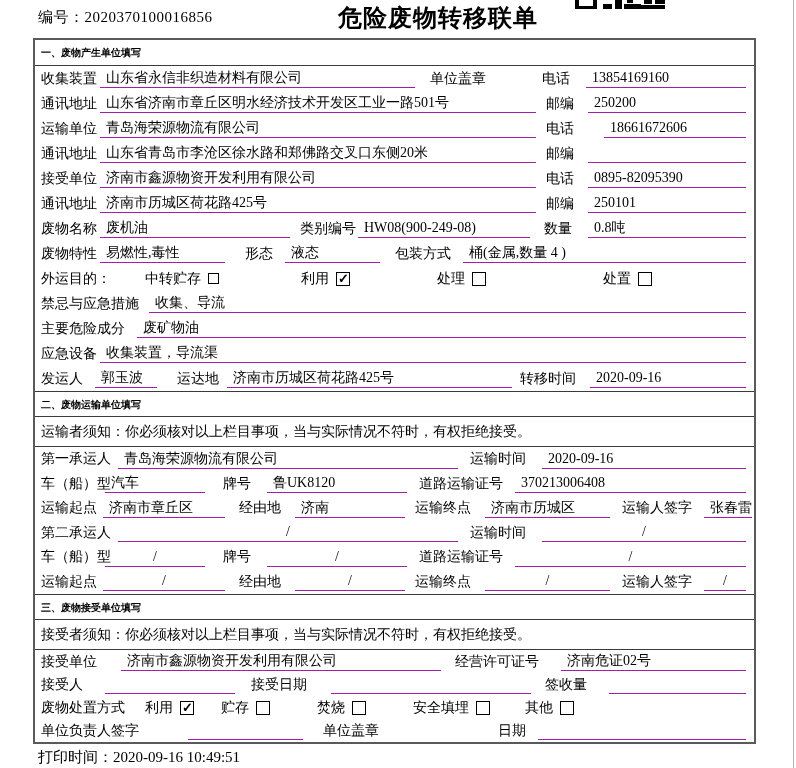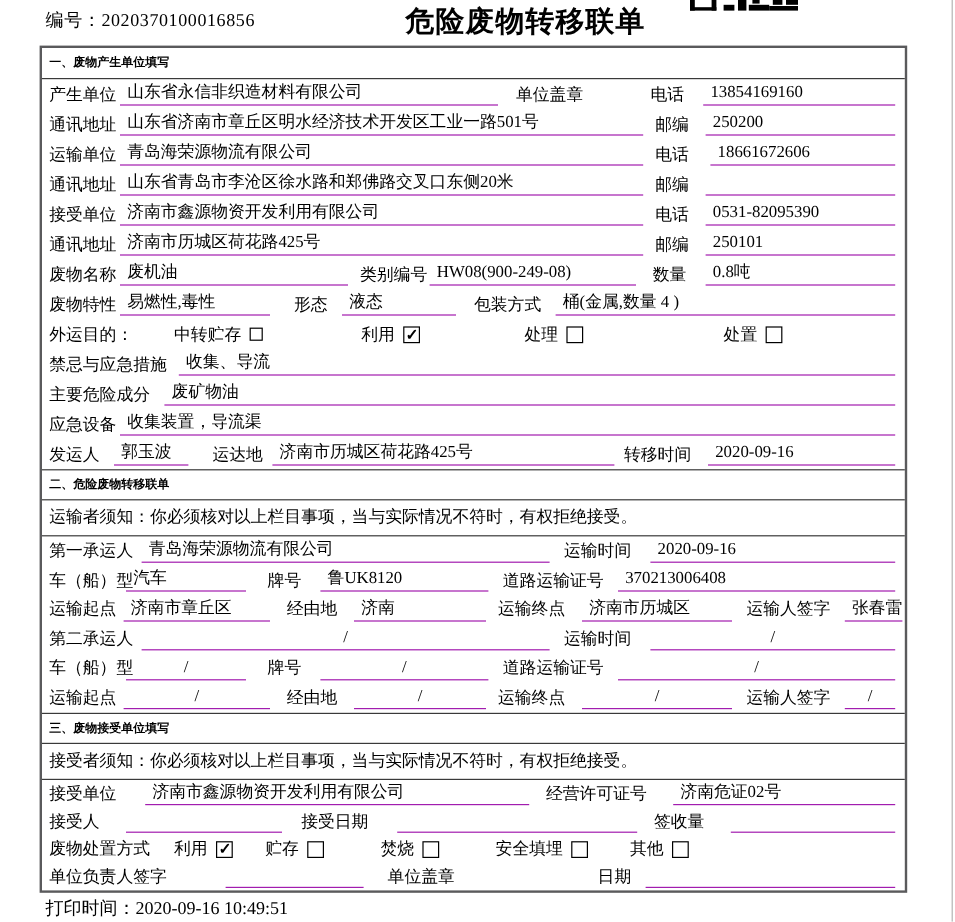--- a/index.html
+++ b/index.html
@@ -56,53 +56,53 @@
     <rect x="80" y="0" width="10" height="4"></rect>
   </g>
 </svg>
 
 <div class="form">
 
   <div class="sec1">
     <div class="sec-h">一、废物产生单位填写</div>
 
     <div class="row">
-      <span class="lb" style="width:59px">产生单位</span>
+      <span class="lb" style="width:59px">收集装置</span>
       <span class="uv" style="width:315px">山东省永信非织造材料有限公司</span>
       <span class="lb" style="margin-left:15px;width:62px">单位盖章</span>
       <span class="lb" style="margin-left:50px;width:34px">电话</span>
       <span class="uv fx" style="margin-left:10px">13854169160</span>
     </div>
 
     <div class="row">
       <span class="lb" style="width:59px">通讯地址</span>
       <span class="uv" style="width:436px">山东省济南市章丘区明水经济技术开发区工业一路501号</span>
       <span class="lb" style="margin-left:10px;width:34px">邮编</span>
       <span class="uv fx" style="margin-left:8px">250200</span>
     </div>
 
     <div class="row">
       <span class="lb" style="width:59px">运输单位</span>
       <span class="uv" style="width:436px">青岛海荣源物流有限公司</span>
       <span class="lb" style="margin-left:10px;width:34px">电话</span>
-      <span class="uv fx" style="margin-left:12px">18661672606</span>
+      <span class="uv fx" style="margin-left:24px">18661672606</span>
     </div>
 
     <div class="row">
       <span class="lb" style="width:59px">通讯地址</span>
       <span class="uv" style="width:436px">山东省青岛市李沧区徐水路和郑佛路交叉口东侧20米</span>
       <span class="lb" style="margin-left:10px;width:34px">邮编</span>
       <span class="uv fx" style="margin-left:8px"></span>
     </div>
 
     <div class="row">
       <span class="lb" style="width:59px">接受单位</span>
       <span class="uv" style="width:436px">济南市鑫源物资开发利用有限公司</span>
       <span class="lb" style="margin-left:10px;width:34px">电话</span>
-      <span class="uv fx" style="margin-left:8px">0531-82095390</span>
+      <span class="uv fx" style="margin-left:8px">0895-82095390</span>
     </div>
 
     <div class="row">
       <span class="lb" style="width:59px">通讯地址</span>
       <span class="uv" style="width:436px">济南市历城区荷花路425号</span>
       <span class="lb" style="margin-left:10px;width:34px">邮编</span>
       <span class="uv fx" style="margin-left:8px">250101</span>
     </div>
 
     <div class="row">
@@ -162,21 +162,21 @@
       <span class="lb" style="width:54px">发运人</span>
       <span class="uv" style="width:62px">郭玉波</span>
       <span class="lb" style="margin-left:20px;width:50px">运达地</span>
       <span class="uv" style="width:285px">济南市历城区荷花路425号</span>
       <span class="lb" style="margin-left:8px;width:62px">转移时间</span>
       <span class="uv fx" style="margin-left:8px">2020-09-16</span>
     </div>
   </div>
 
   <div class="sec2">
-    <div class="sec-h bt">二、危险废物转移联单</div>
+    <div class="sec-h bt">二、废物运输单位填写</div>
     <div class="notice">运输者须知：你必须核对以上栏目事项，当与实际情况不符时，有权拒绝接受。</div>
 
     <div class="row">
       <span class="lb" style="width:77px">第一承运人</span>
       <span class="uv" style="width:340px">青岛海荣源物流有限公司</span>
       <span class="lb" style="margin-left:12px;width:62px">运输时间</span>
       <span class="uv fx" style="margin-left:10px">2020-09-16</span>
     </div>
 
     <div class="row">

